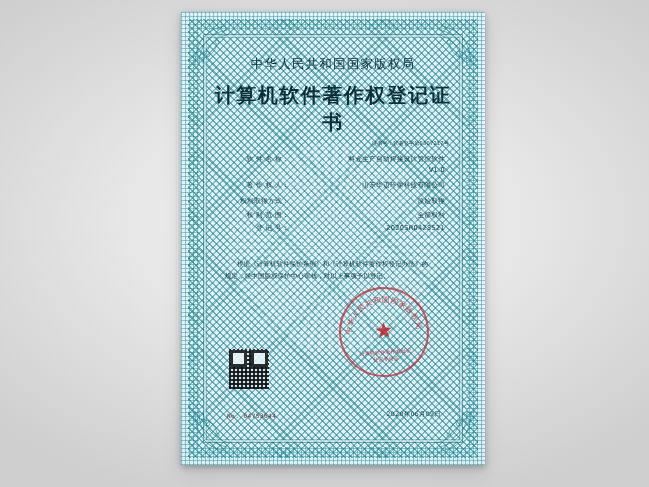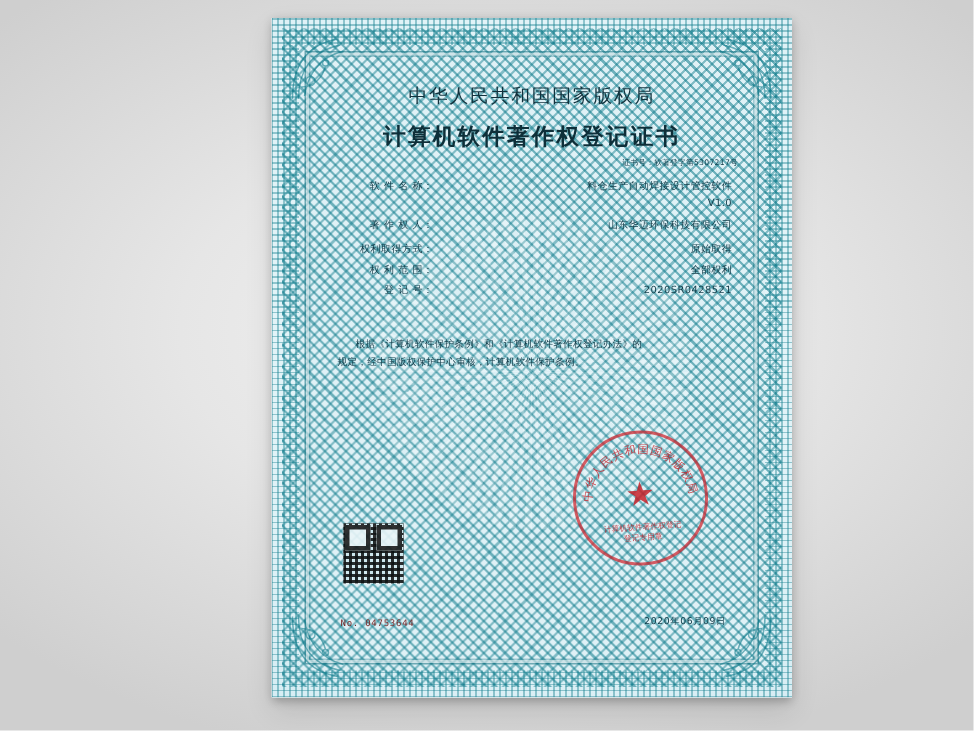--- a/index.html
+++ b/index.html
@@ -17,21 +17,21 @@
     position: relative;
     width: 649px;
     height: 487px;
   }
 
   
   .cert {
     position: absolute;
     left: 181px;
     top: 12px;
-    width: 347px;
+    width: 304px;
     height: 453px;
     background:
       radial-gradient(ellipse 120% 90% at 50% 40%, #eaf7fa 0%, #dff2f7 55%, #cfe9f1 100%);
     box-shadow: 0 2px 6px rgba(0,0,0,0.25), 0 8px 18px rgba(0,0,0,0.12);
     overflow: hidden;
   }
   
   .cert::before {
     content: "";
     position: absolute;
@@ -103,21 +103,21 @@
   .title-1 {
     text-align: center;
     font-size: 12.5px;
     letter-spacing: 1.2px;
     color: #11323d;
     margin-top: 14px;
     font-family: "DejaVu Serif", serif;
   }
   .title-2 {
     text-align: center;
-    font-size: 15px;
+    font-size: 20px;
     font-weight: bold;
     letter-spacing: 1.5px;
     color: #0e2f39;
     margin-top: 9px;
     font-family: "DejaVu Serif", serif;
   }
   .cert-no {
     text-align: right;
     font-size: 5.1px;
     color: #14424f;
@@ -350,21 +350,21 @@
 
         <div class="row tight">
           <div class="label">登 记 号：</div>
           <div class="value">2020SR0428521</div>
         </div>
 
       </div>
 
       <div class="legal">
         <span class="indent">根据《计算机软件保护条例》和《计算机软件著作权登记办法》的</span>
-        <span>规定，经中国版权保护中心审核，计算机软件保护条例。</span>
+        <span>规定，经中国版权保护中心审核，对以上事项予以登记。</span>
       </div>
 
       <div class="qr"></div>
 
       <div class="seal">
         <svg class="arc" viewBox="0 0 86 86">
           <defs>
             <path id="sealArc" d="M 10,46 A 33,33 0 0 1 76,46"></path>
           </defs>
           <text text-anchor="middle">

